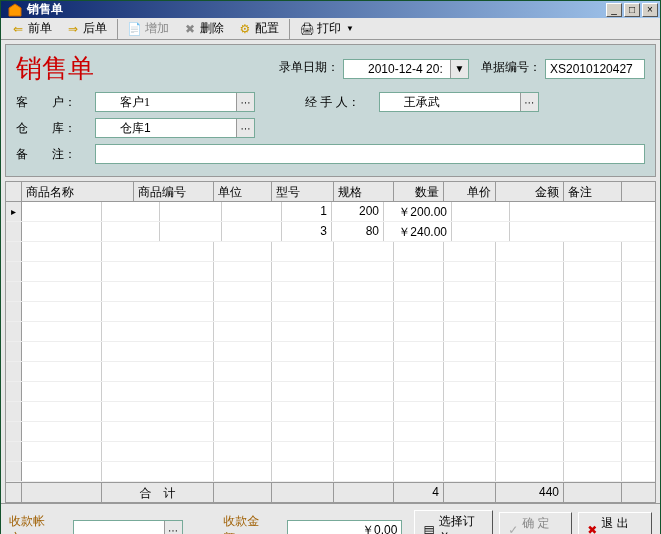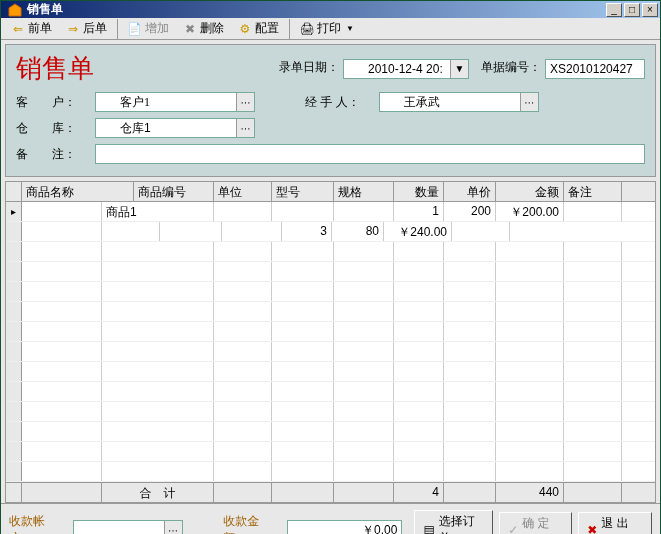--- a/index.html
+++ b/index.html
@@ -146,21 +146,20 @@
       <div class="gh c-spec">规格</div>
       <div class="gh c-qty">数量</div>
       <div class="gh c-price">单价</div>
       <div class="gh c-amt">金额</div>
       <div class="gh c-remark">备注</div>
     </div>
     <div class="grid-body" id="grid-body">
         <div class="grid-row">
           <div class="row-indicator">▸</div>
           <div class="gc c-code"></div>
-          <div class="gc c-name">商品1</div>
           <div class="gc c-unit"></div>
           <div class="gc c-model"></div>
           <div class="gc c-spec"></div>
           <div class="gc c-qty">1</div>
           <div class="gc c-price">200</div>
           <div class="gc c-amt">￥200.00</div>
           <div class="gc c-remark"></div>
         </div>
         <div class="grid-row">
           <div class="row-indicator"></div>

